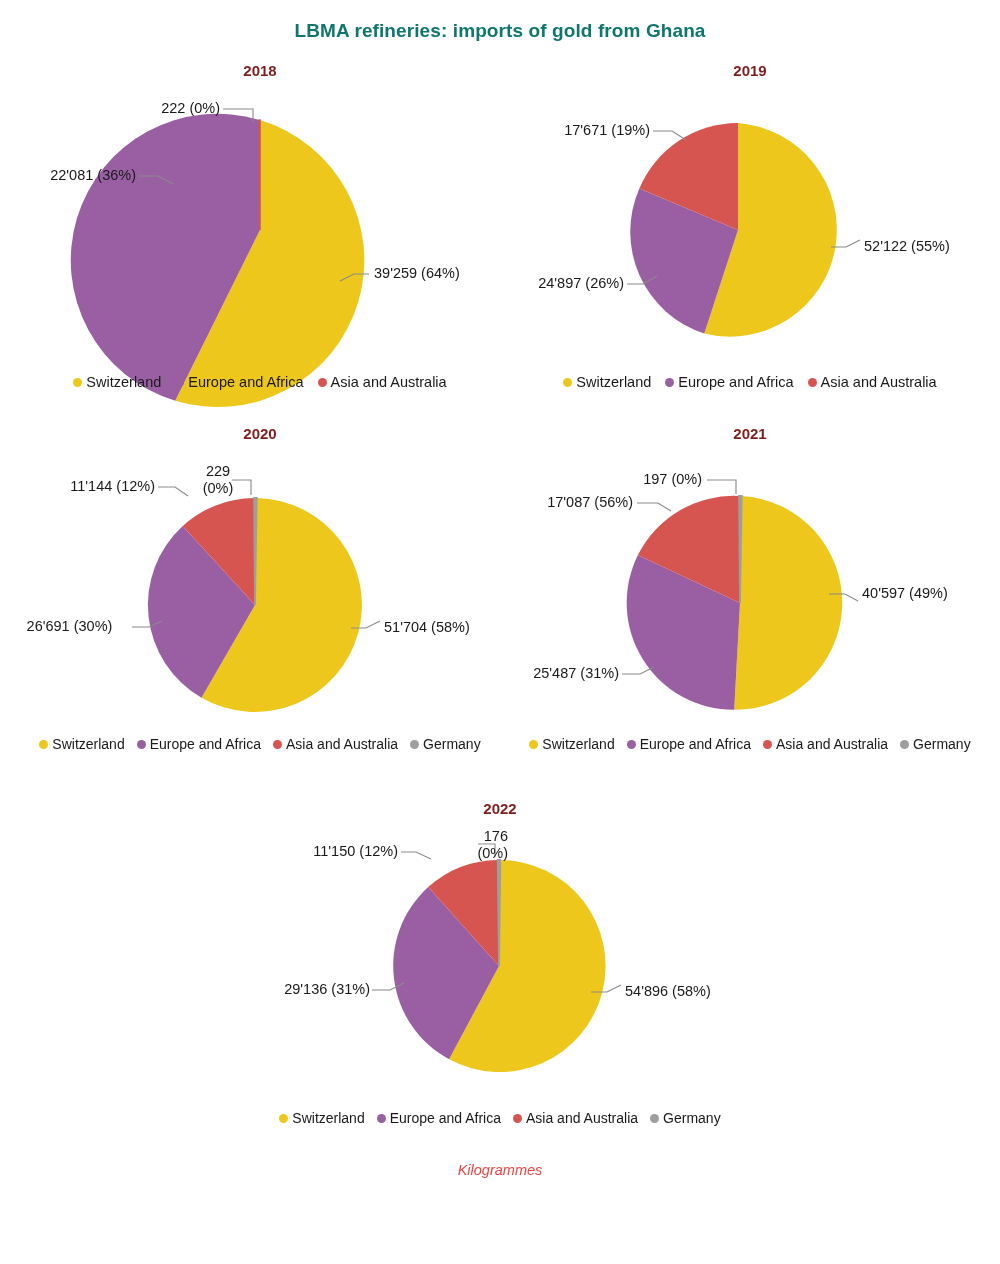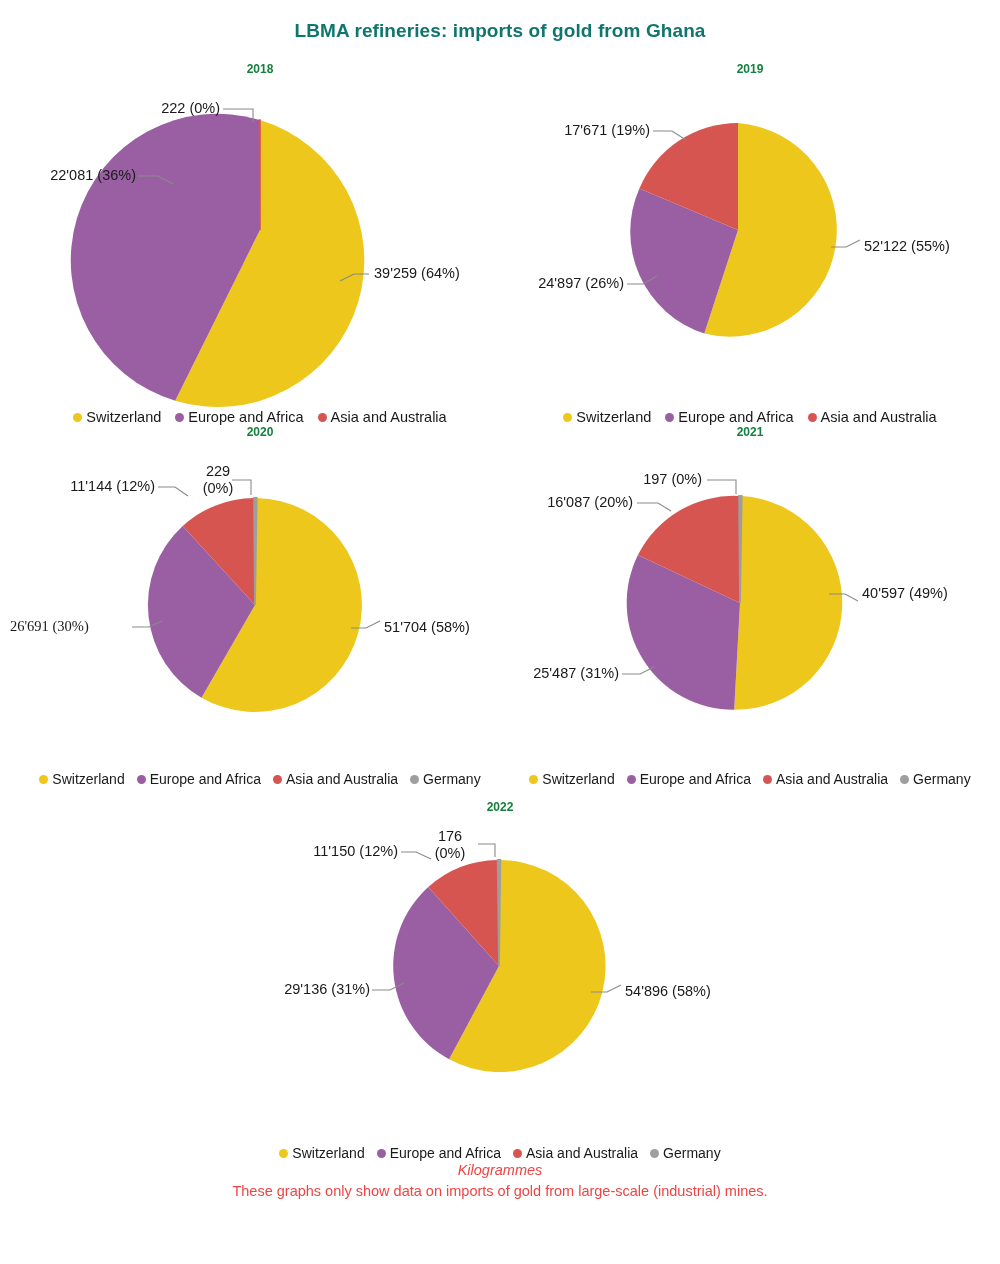--- a/index.html
+++ b/index.html
@@ -28,42 +28,41 @@
   }
   .panel {
     position: absolute;
   }
   .panel-title {
     position: absolute;
     top: 0;
     left: 0;
     width: 100%;
     text-align: center;
-    font-size: 12px;
+    font-size: 15px;
     font-weight: bold;
-    color: #15803d;
+    color: #7f1d1d;
   }
   .pie-svg {
     position: absolute;
     left: 0;
     top: 0;
     overflow: visible;
   }
   .legend {
     position: absolute;
     left: 0;
     width: 100%;
     display: flex;
     flex-direction: row;
     justify-content: center;
     align-items: center;
     gap: 14px;
     font-size: 14.5px;
     color: #1a1a1a;
-    margin-top: 35px;
   }
   .legend-item {
     display: flex;
     flex-direction: row;
     align-items: center;
     gap: 4px;
     white-space: nowrap;
   }
   .legend-dot {
     width: 9px;
@@ -206,21 +205,21 @@
     <polyline points="148,62 165,62 178,71" fill="none" stroke="#8a8a8a" stroke-width="1.1"></polyline>
     <polyline points="122,202 139,202 152,196" fill="none" stroke="#8a8a8a" stroke-width="1.1"></polyline>
     <polyline points="341,203 356,203 370,196" fill="none" stroke="#8a8a8a" stroke-width="1.1"></polyline>
   </svg>
 
   <div class="slice-label center" style="left:170px; top:30px; width:76px;">
     <div>229</div>
     <div>(0%)</div>
   </div>
   <div class="slice-label" style="left:0px; top:53px; width:145px; text-align:right;">11'144 (12%)</div>
-  <div class="slice-label" style="left:0px; top:193px; width:119px; text-align:left;font-family:Liberation Serif, serif;">26'691 (30%)</div>
+  <div class="slice-label" style="left:0px; top:193px; width:119px; text-align:center;">26'691 (30%)</div>
   <div class="slice-label" style="left:374px; top:194px;">51'704 (58%)</div>
 
   <div class="legend" style="top:311px; gap:12px; font-size:14px;">
     <span class="legend-item">
       <span class="legend-dot" style="background:#EDC71C"></span>
       <span>Switzerland</span>
     </span>
     <span class="legend-item">
       <span class="legend-dot" style="background:#9A5FA3"></span>
       <span>Europe and Africa</span>
@@ -251,21 +250,21 @@
   </svg>
 
   <svg class="leader" style="left:0;top:0;" width="500" height="330">
     <polyline points="207,55 236,55 236,69" fill="none" stroke="#8a8a8a" stroke-width="1.1"></polyline>
     <polyline points="137,78 158,78 171,86" fill="none" stroke="#8a8a8a" stroke-width="1.1"></polyline>
     <polyline points="122,249 140,249 154,242" fill="none" stroke="#8a8a8a" stroke-width="1.1"></polyline>
     <polyline points="329,169 345,169 358,176" fill="none" stroke="#8a8a8a" stroke-width="1.1"></polyline>
   </svg>
 
   <div class="slice-label" style="left:80px; top:46px; width:122px; text-align:right;">197 (0%)</div>
-  <div class="slice-label" style="left:0px; top:69px; width:133px; text-align:right;">16'087 (20%)</div>
+  <div class="slice-label" style="left:0px; top:69px; width:133px; text-align:right;">17'087 (56%)</div>
   <div class="slice-label" style="left:0px; top:240px; width:119px; text-align:right;">25'487 (31%)</div>
   <div class="slice-label" style="left:362px; top:160px;">40'597 (49%)</div>
 
   <div class="legend" style="top:311px; gap:12px; font-size:14px;">
     <span class="legend-item">
       <span class="legend-dot" style="background:#EDC71C"></span>
       <span>Switzerland</span>
     </span>
     <span class="legend-item">
       <span class="legend-dot" style="background:#9A5FA3"></span>
@@ -296,21 +295,21 @@
     <path fill="#9E9E9E" stroke="#9E9E9E" stroke-width="1.8" d="M 249 166 L 247.7 60.0 A 106 106 0 0 1 250.3 60.0 Z"></path>
   </svg>
 
   <svg class="leader" style="left:0;top:0;" width="500" height="340">
     <polyline points="228,44 245,44 245,57" fill="none" stroke="#8a8a8a" stroke-width="1.1"></polyline>
     <polyline points="151,52 166,52 181,59" fill="none" stroke="#8a8a8a" stroke-width="1.1"></polyline>
     <polyline points="122,190 140,190 154,183" fill="none" stroke="#8a8a8a" stroke-width="1.1"></polyline>
     <polyline points="341,192 357,192 371,185" fill="none" stroke="#8a8a8a" stroke-width="1.1"></polyline>
   </svg>
 
-  <div class="slice-label center" style="left:162px; top:20px; width:76px;">
+  <div class="slice-label center" style="left:182px; top:20px; width:76px;text-align:right;">
     <div>176</div>
     <div>(0%)</div>
   </div>
   <div class="slice-label" style="left:0px; top:43px; width:148px; text-align:right;">11'150 (12%)</div>
   <div class="slice-label" style="left:0px; top:181px; width:120px; text-align:right;">29'136 (31%)</div>
   <div class="slice-label" style="left:375px; top:183px;">54'896 (58%)</div>
 
   <div class="legend" style="top:310px; gap:12px; font-size:14px;">
     <span class="legend-item">
       <span class="legend-dot" style="background:#EDC71C"></span>
@@ -326,14 +325,13 @@
     </span>
     <span class="legend-item">
       <span class="legend-dot" style="background:#9E9E9E"></span>
       <span>Germany</span>
     </span>
   </div>
 </div>
 
 <div id="footer">
   <div class="unit">Kilogrammes</div>
-  <div>These graphs only show data on imports of gold from large-scale (industrial) mines.</div>
 </div>
 
 </body></html>

